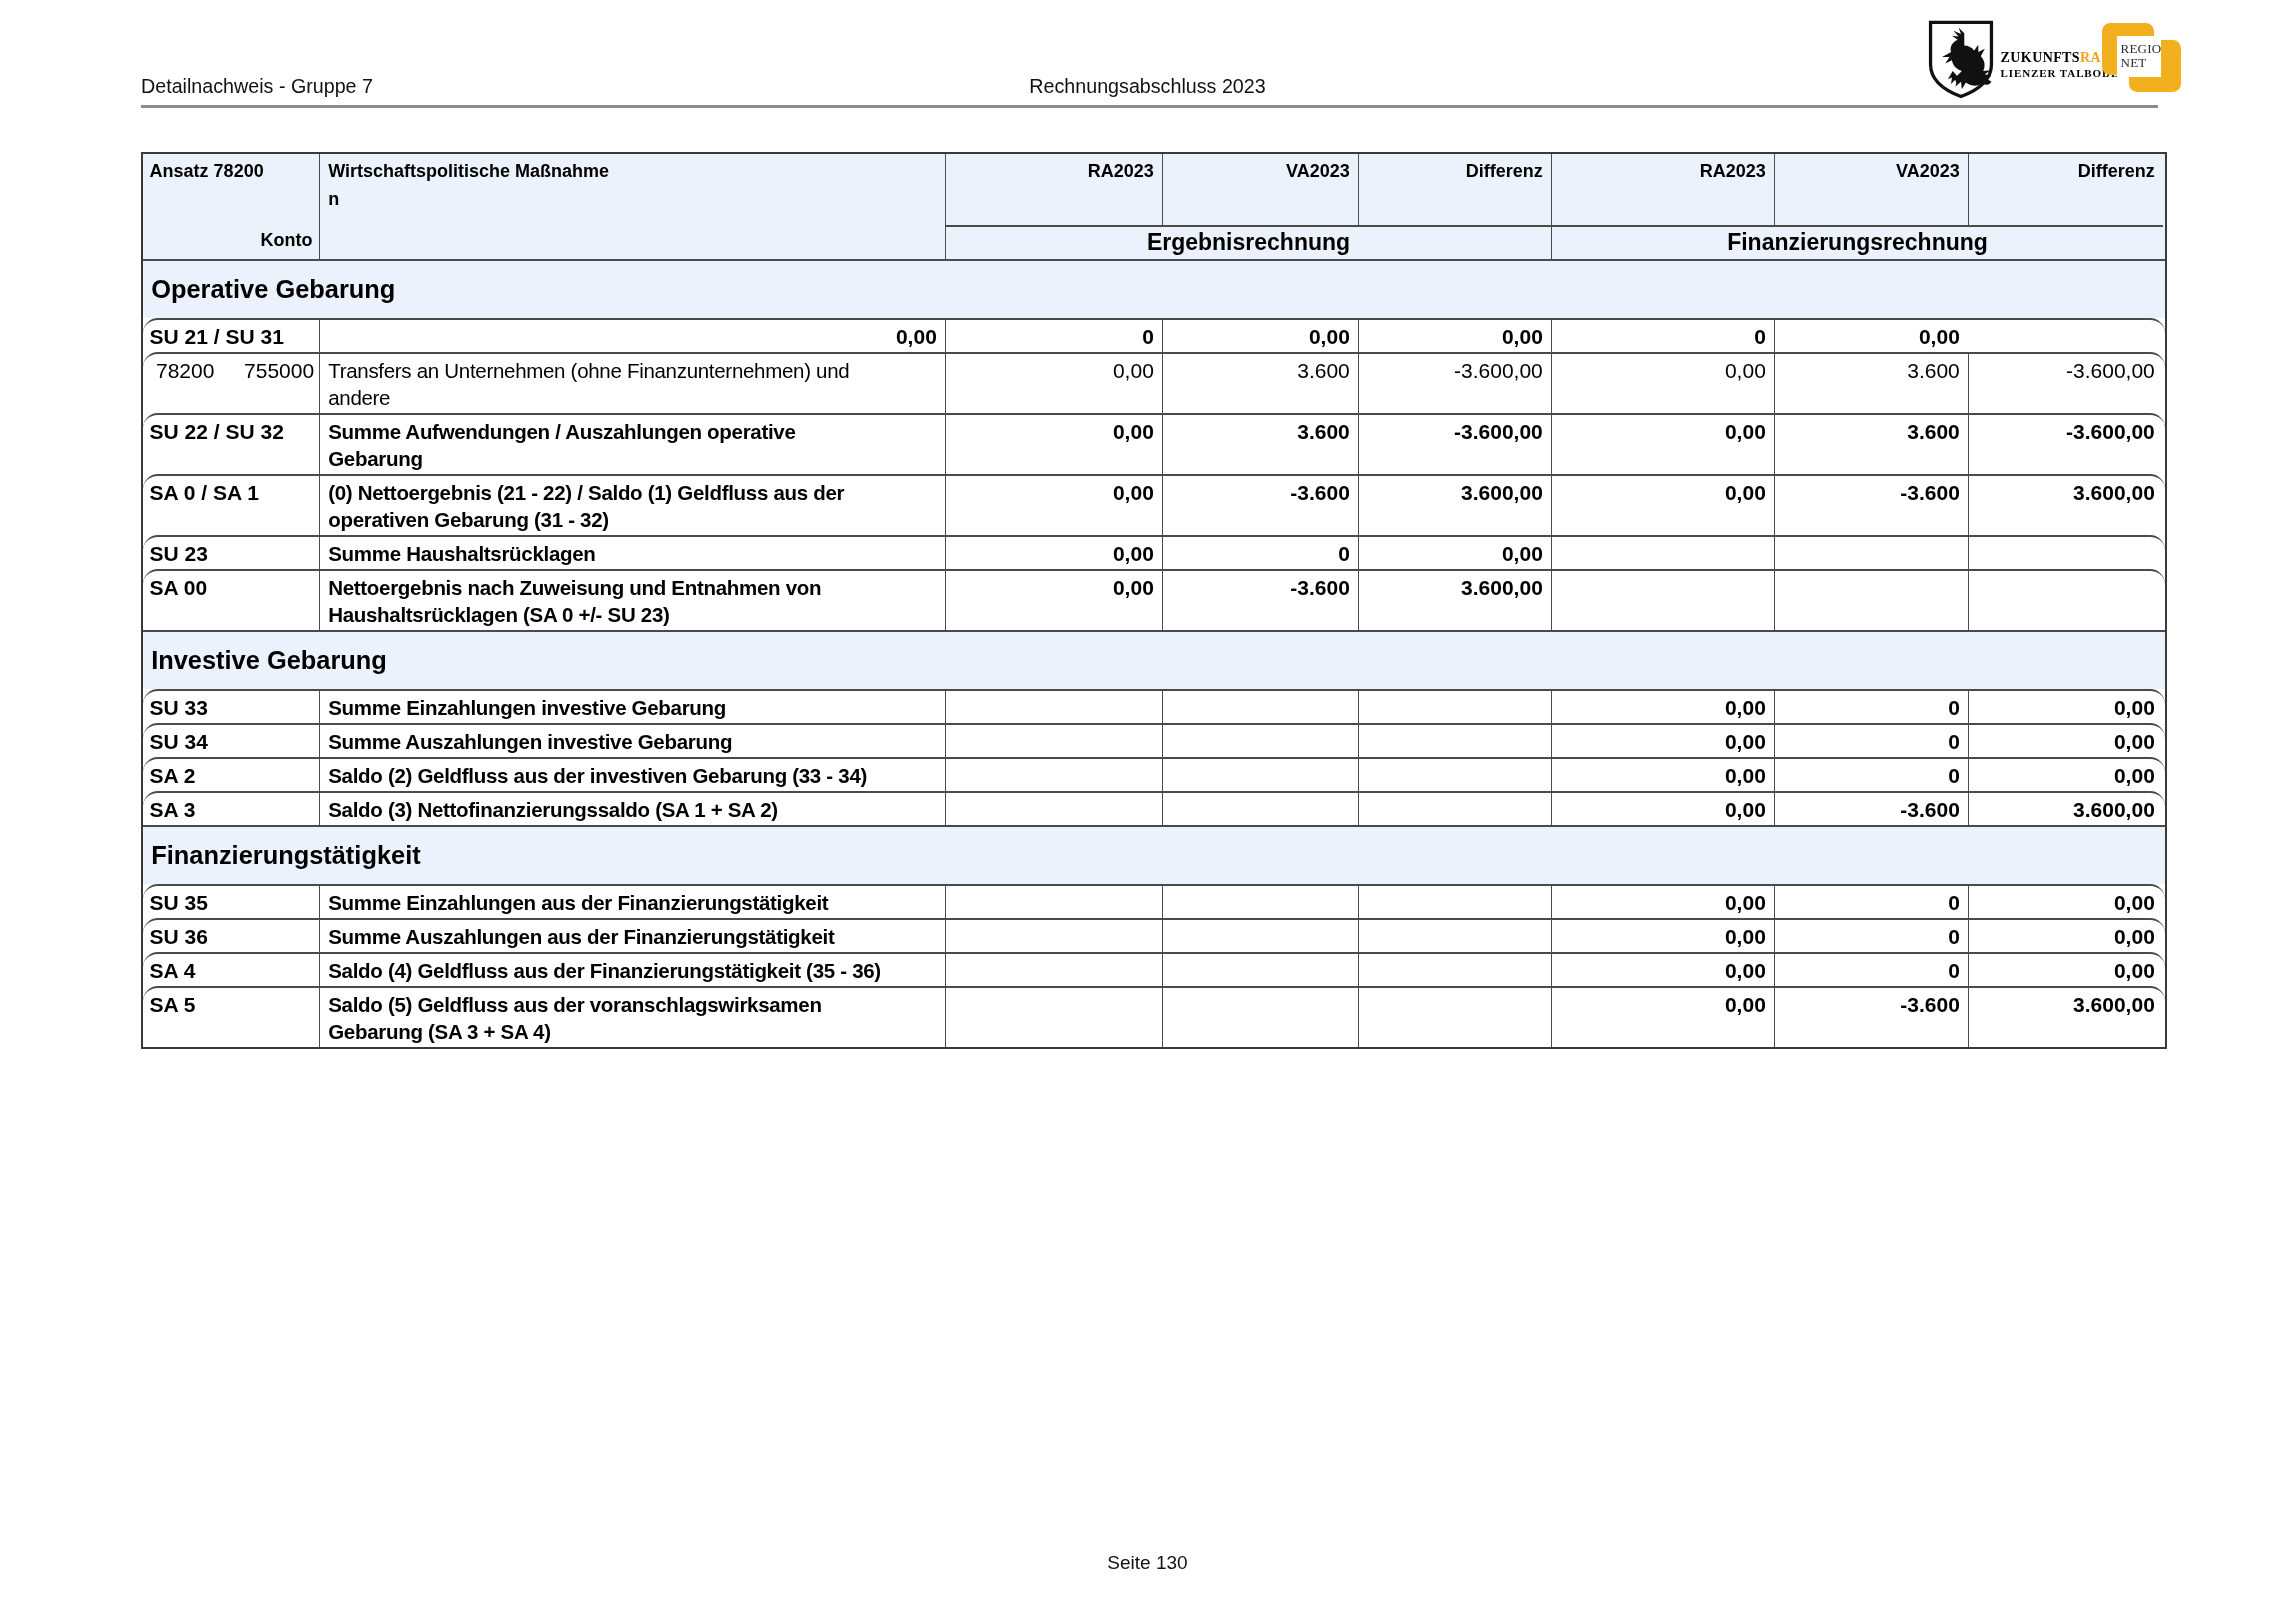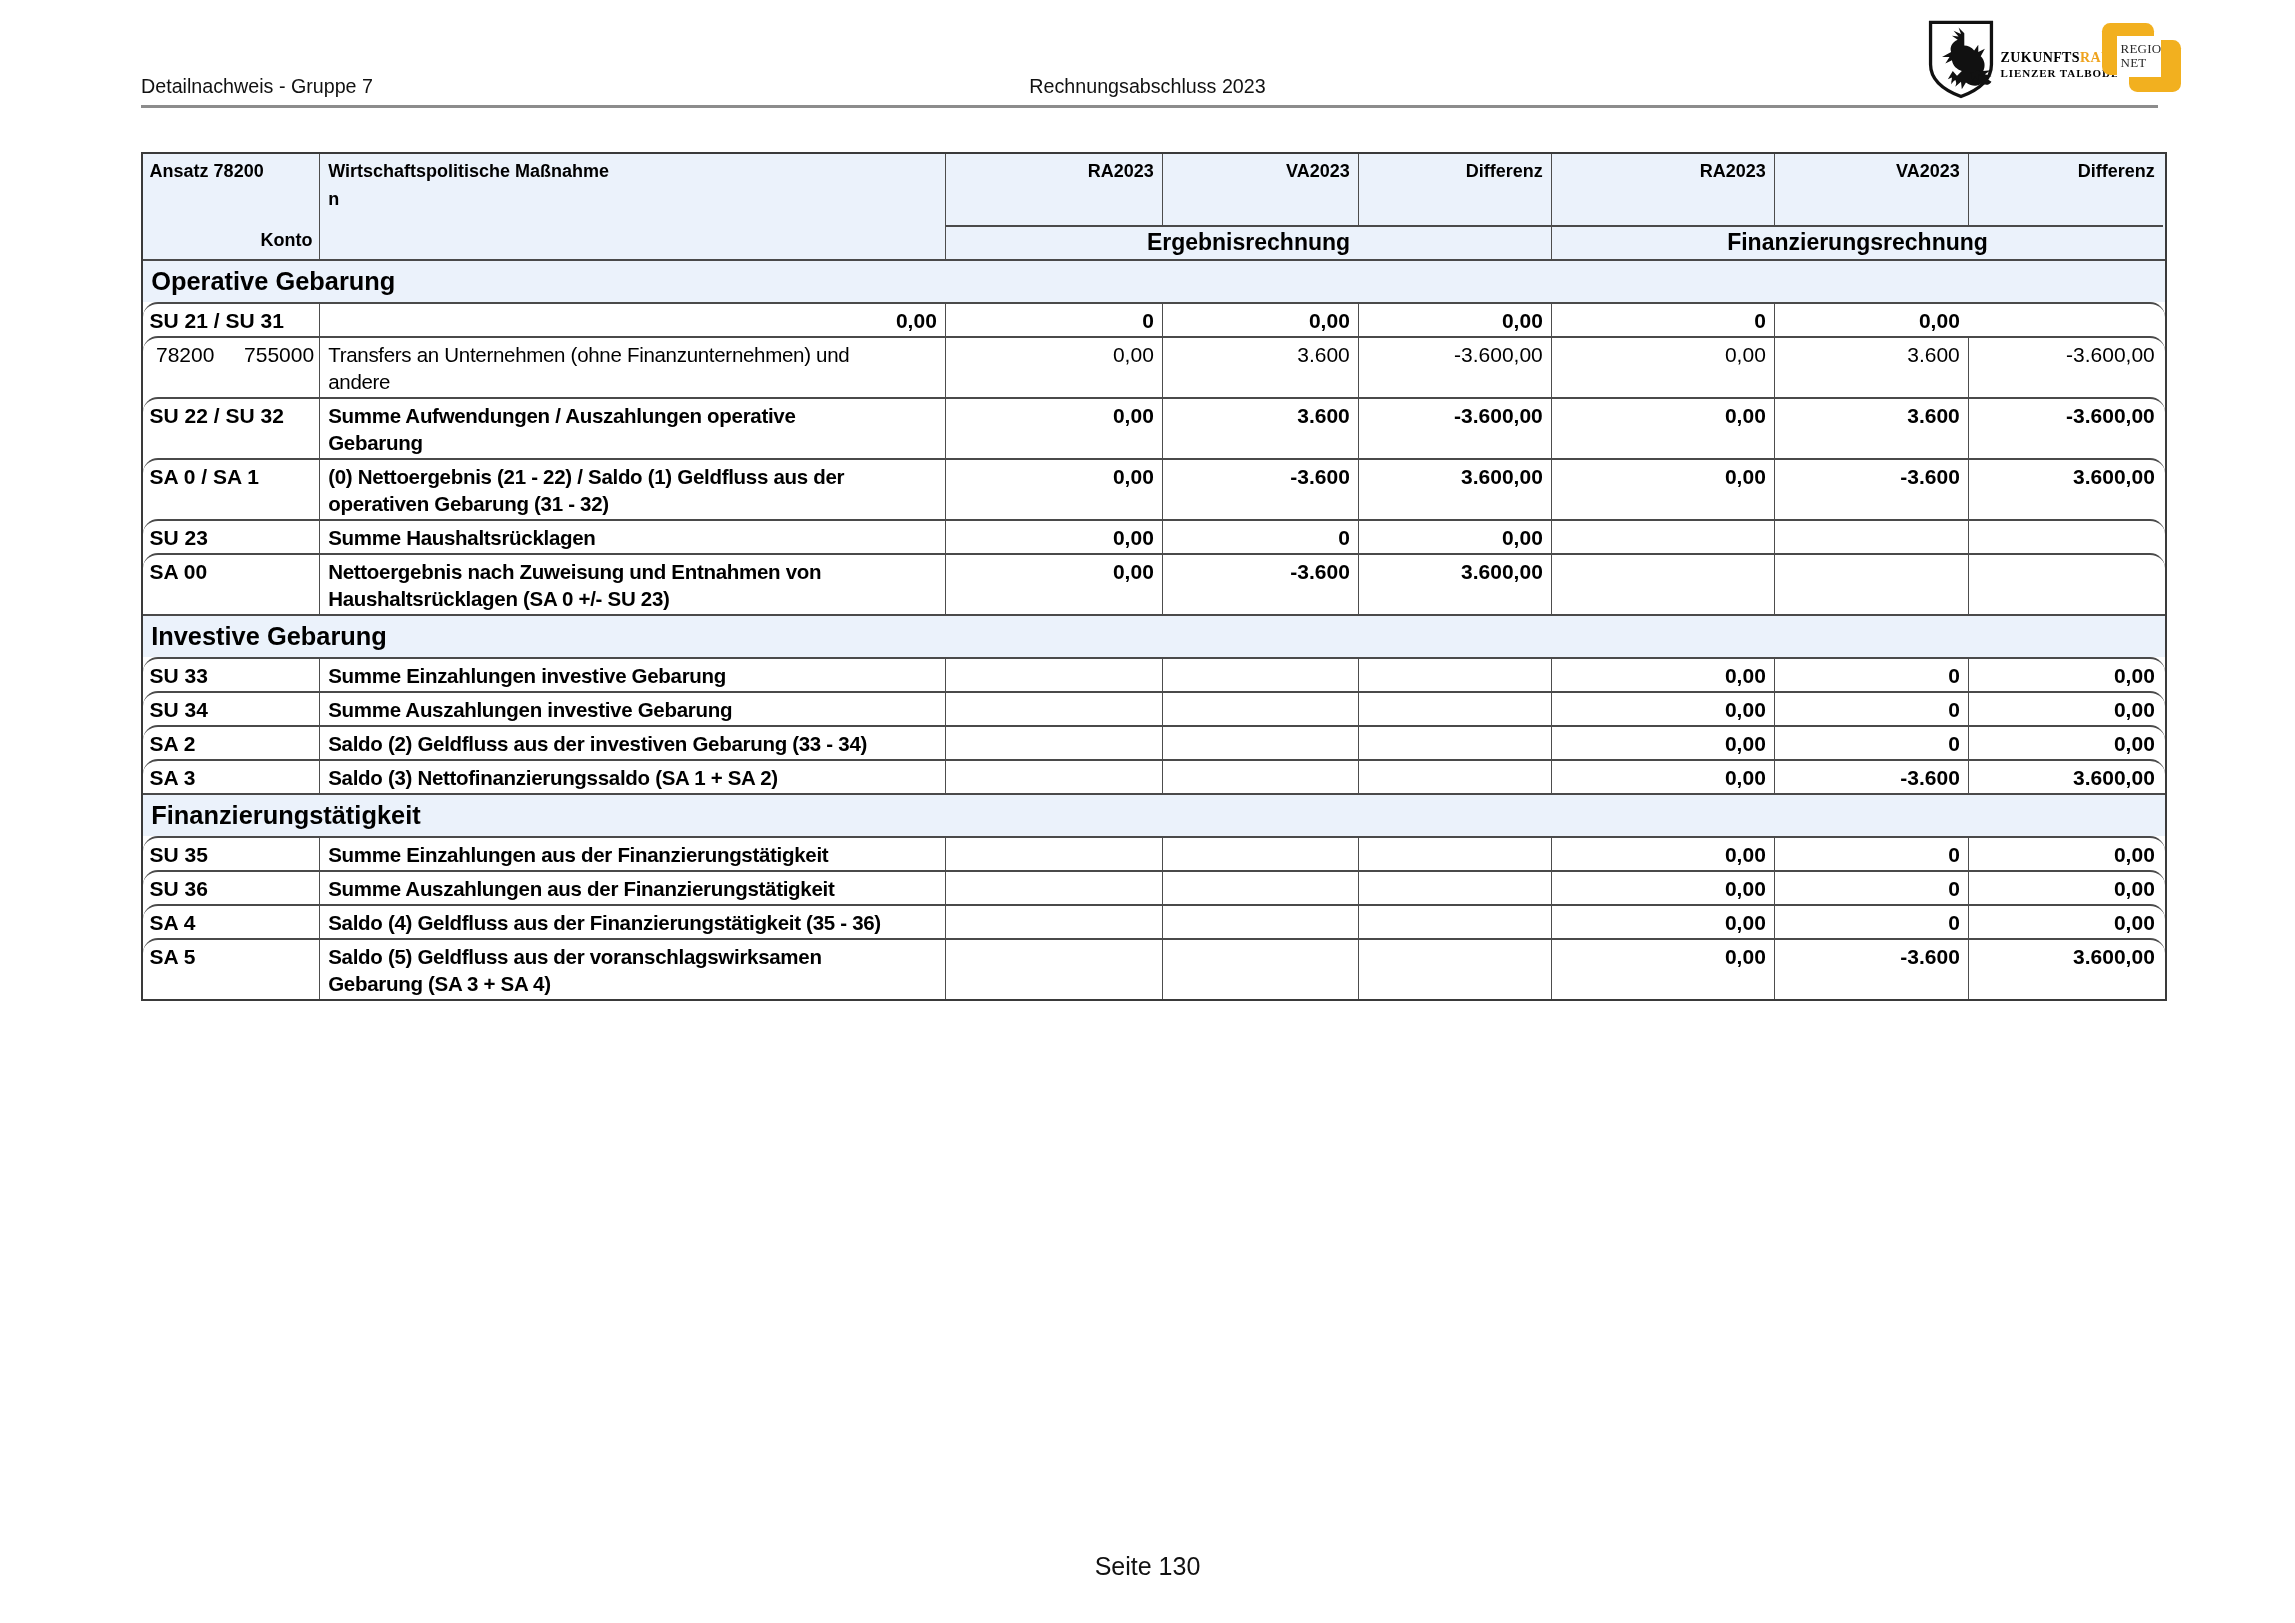--- a/index.html
+++ b/index.html
@@ -34,31 +34,31 @@
   .thead { grid-template-rows:71px 34px; background:var(--band-bg,#ebf2fb); }
   .hc { border-left:1.6px solid #4d4d4d; padding:3.3px 8.2px; font-weight:700; font-size:18px; line-height:28px; }
   .hc-c1 { grid-row:1/3; grid-column:1; border-left:none; display:flex; flex-direction:column; justify-content:space-between; padding:3.3px 6.6px 4.9px 6.6px; }
   .hc-c1 .konto { align-self:flex-end; }
   .hc-c2 { grid-row:1/3; grid-column:2; white-space:pre-line; }
   .hc-num { grid-row:1; text-align:right; }
   .hgroup { grid-row:2; grid-column:span 3; border-top:2.5px solid #4a4a4a; border-left:1.6px solid #4d4d4d;
             text-align:center; font-weight:700; font-size:23px; padding-top:1.6px; }
   .hgroup.first { border-left:1.6px solid #4d4d4d;text-align:center; }
 
-  .band { border-top:2.5px solid #4a4a4a; background:var(--band-bg,#ebf2fb); height:43px;
+  .band { border-top:2.5px solid #4a4a4a; background:var(--band-bg,#ebf2fb); height:59px;
           display:flex; align-items:center; padding-left:8.2px; font-weight:700; font-size:25.4px; }
   .trow { border-top:2.5px solid #4a4a4a; background:#fff; min-height:34px;border-radius:15px; }
   .c  { border-left:1.6px solid #4d4d4d; padding:2.5px 8.2px; font-size:21px; line-height:27px; min-height:100%; }
   .c1 { border-left:none; font-weight:700; padding:2.5px 6.6px; }
   .c1.split { display:flex; justify-content:space-between; font-weight:400; padding-left:13px; padding-right:4.9px; }
   .c2 { font-size:20.5px; letter-spacing:-0.3px; white-space:pre-line; }
   .cv { text-align:right; }
   .bold .c2, .bold .cv { font-weight:700; }
 
-  .footer { position:absolute; left:0; top:1552px; width:2295px; text-align:center; font-size:25px; color:#111; }
+  .footer { position:absolute; left:0; top:1552px; width:2295px; text-align:center; font-size:19px; color:#111; }
 </style>
 </head>
 <body>
 
 <div class="page">
 
   <div class="hdr-left">Detailnachweis - Gruppe 7</div>
   <div class="hdr-center">Rechnungsabschluss 2023</div>
 
   <div class="logos">

